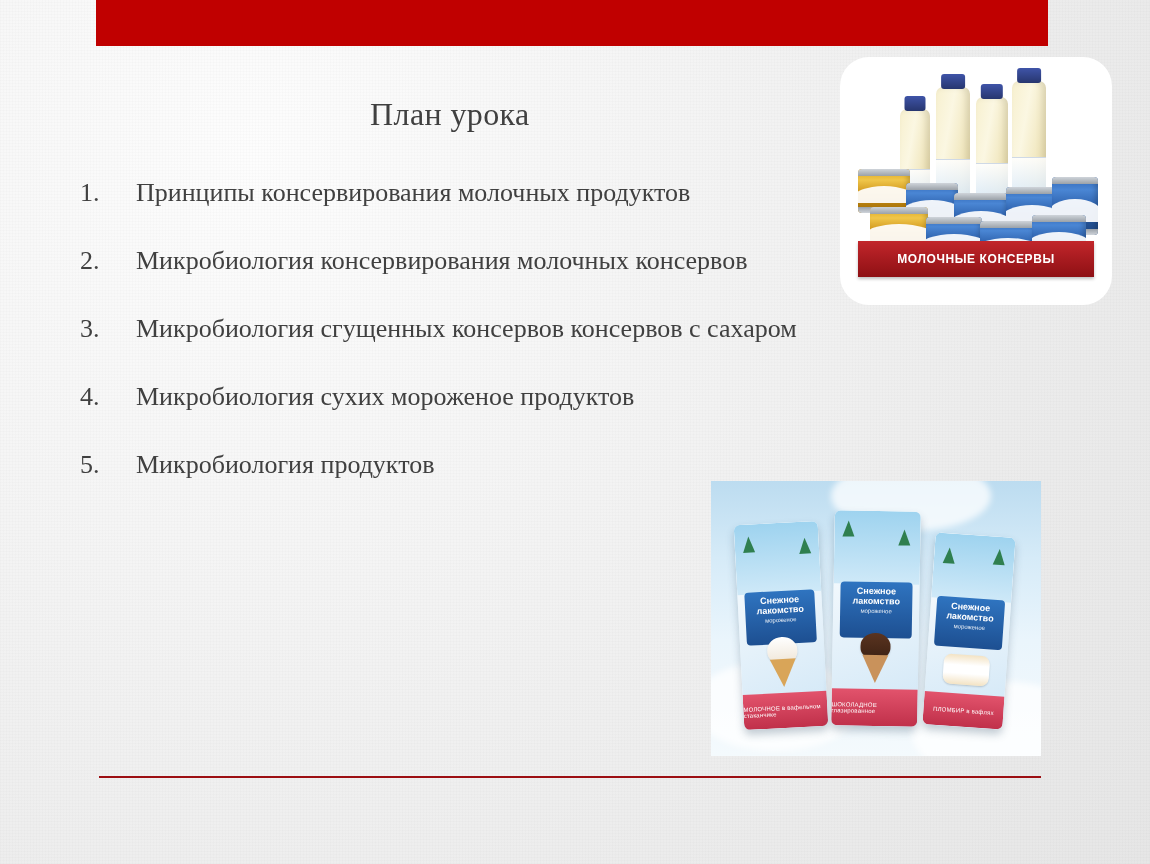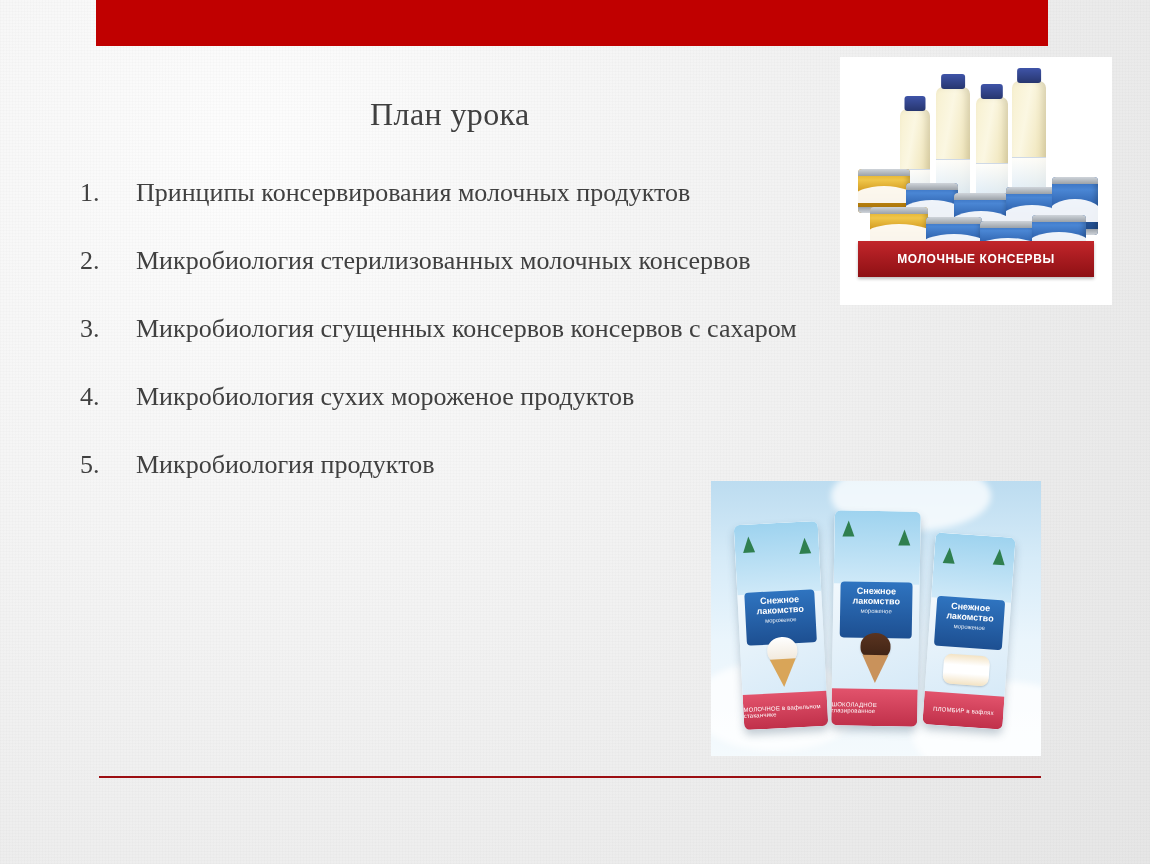--- a/index.html
+++ b/index.html
@@ -87,20 +87,21 @@
 
   
   .img-cans {
     position: absolute;
     left: 840px;
     top: 57px;
     width: 272px;
     height: 248px;
     background: #ffffff;
     overflow: hidden;
+    border-radius: 29px;
   }
   .cans-stage { position: absolute; inset: 0; }
   .bottle {
     position: absolute;
     border-radius: 7px 7px 9px 9px;
     background: linear-gradient(100deg,#f7f0cf 0%, #fbf7e2 35%, #efe4b8 75%, #e2d4a2 100%);
     box-shadow: inset -4px 0 6px rgba(0,0,0,0.10);
   }
   .bottle::before { 
     content: "";
@@ -316,21 +317,21 @@
 
   <div class="slide-title">План урока</div>
 
   <ul class="plan-list">
     <li class="plan-item">
       <span class="plan-num">1.</span>
       <span class="plan-text">Принципы консервирования молочных продуктов</span>
     </li>
     <li class="plan-item">
       <span class="plan-num">2.</span>
-      <span class="plan-text">Микробиология стерилизованных молочных консервов</span>
+      <span class="plan-text">Микробиология консервирования молочных консервов</span>
     </li>
     <li class="plan-item">
       <span class="plan-num">3.</span>
       <span class="plan-text">Микробиология сгущенных консервов консервов с сахаром</span>
     </li>
     <li class="plan-item">
       <span class="plan-num">4.</span>
       <span class="plan-text">Микробиология сухих мороженое продуктов</span>
     </li>
     <li class="plan-item">

